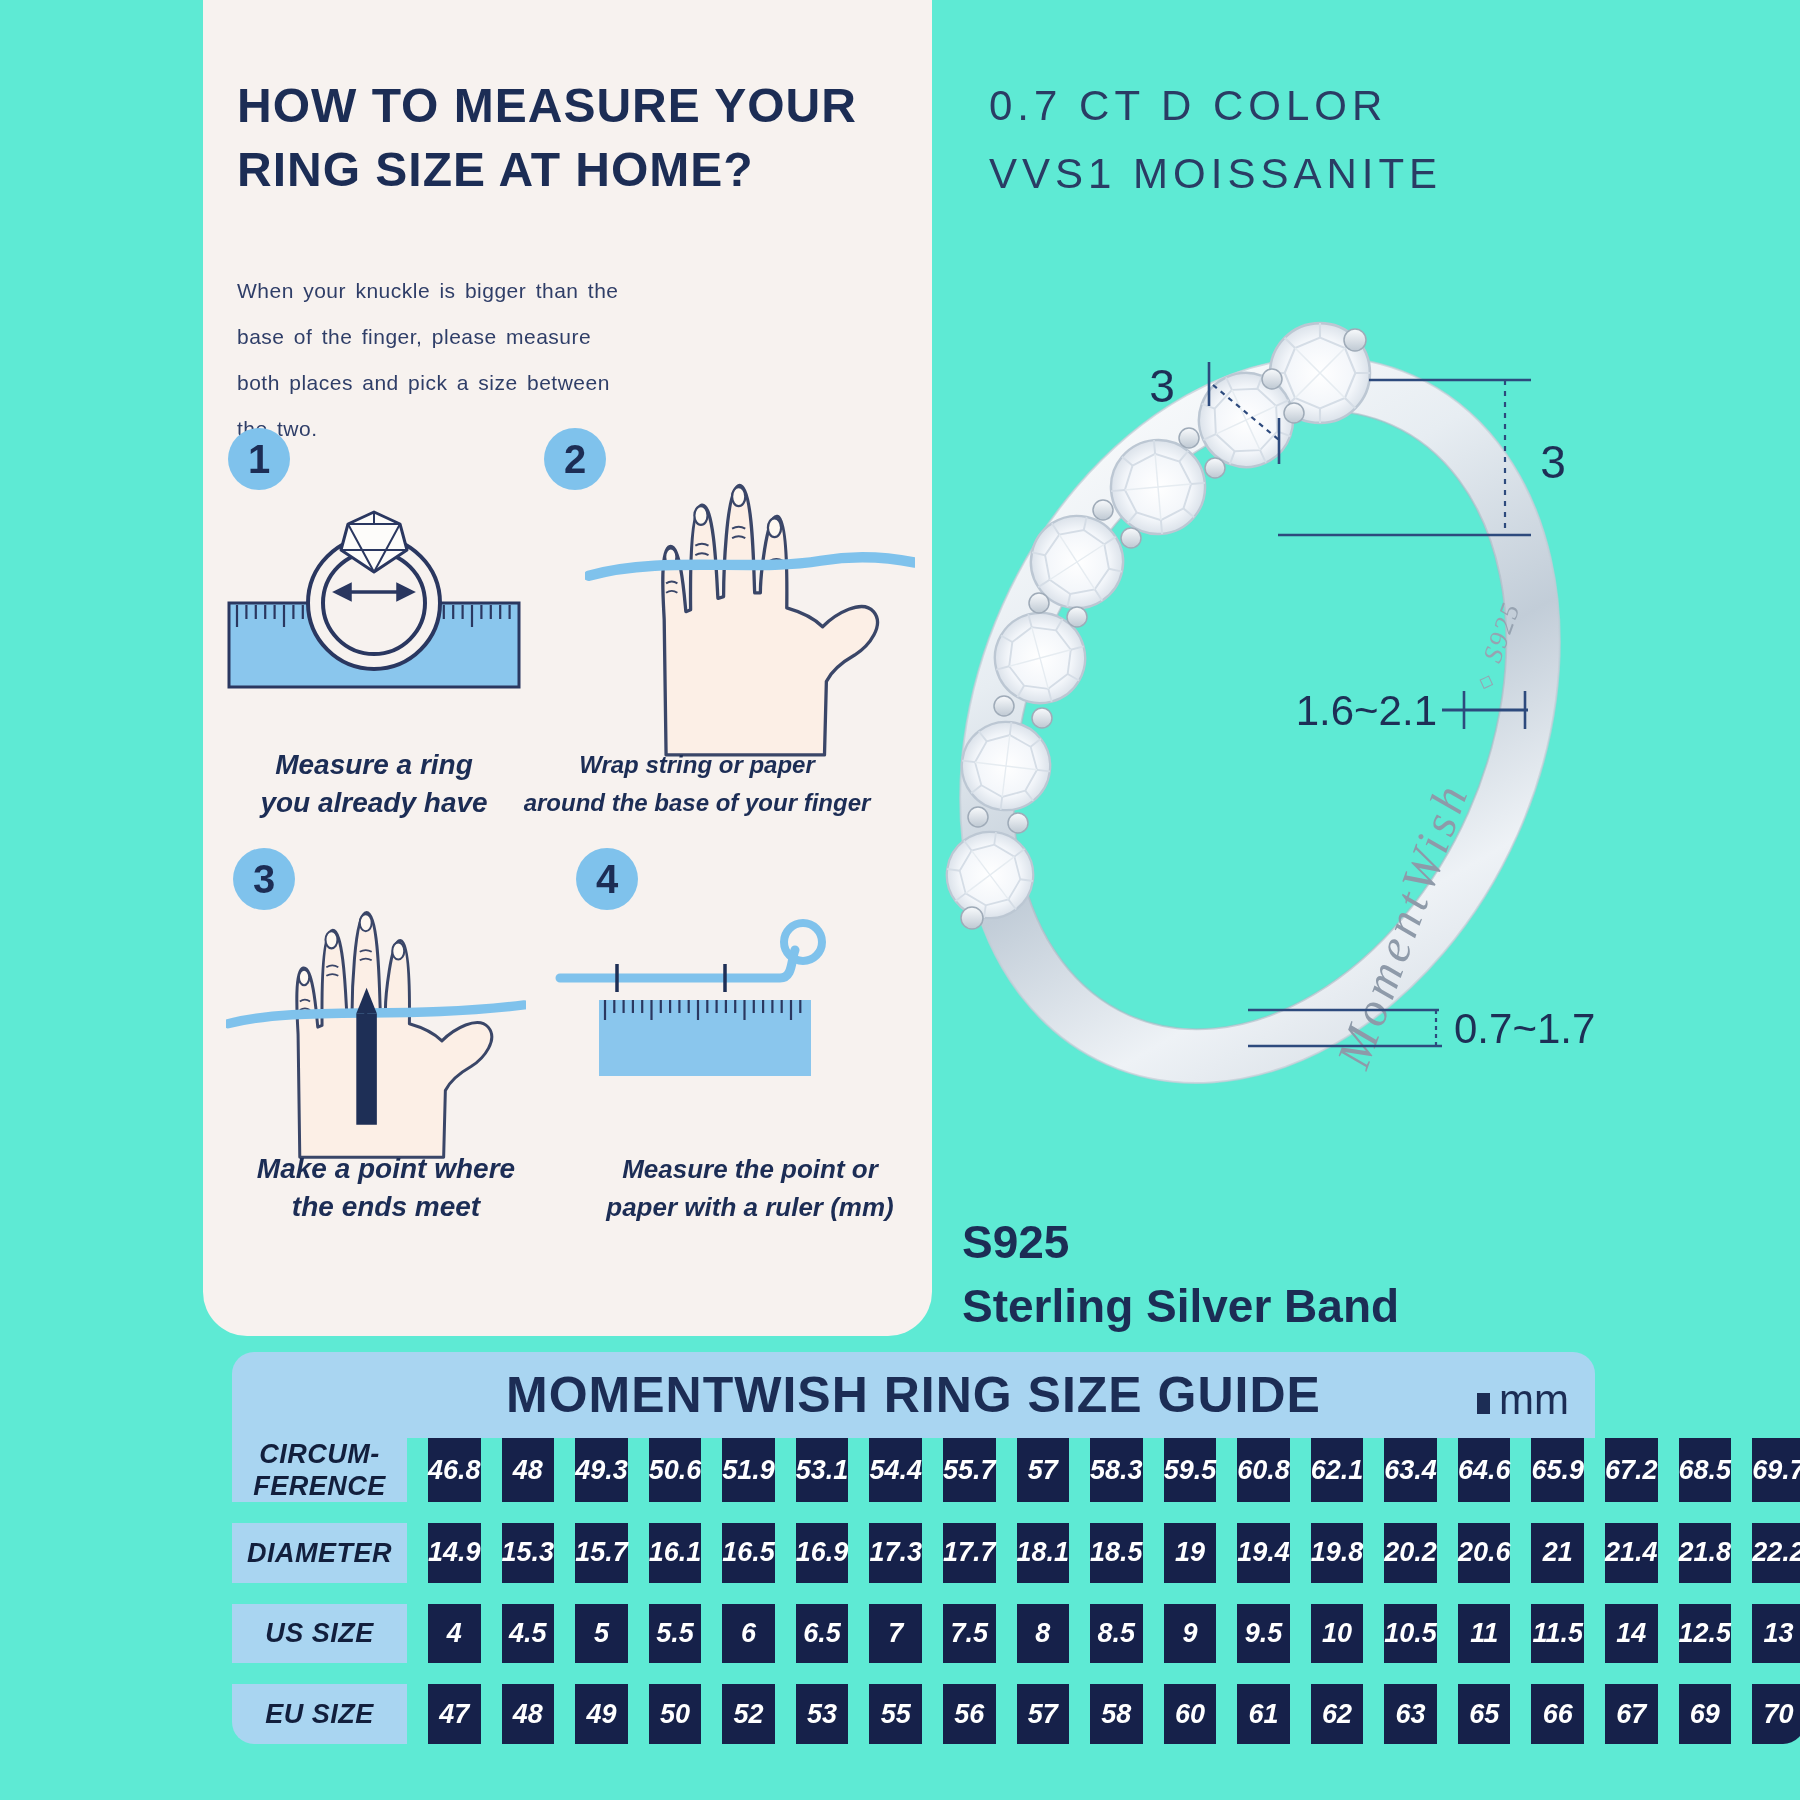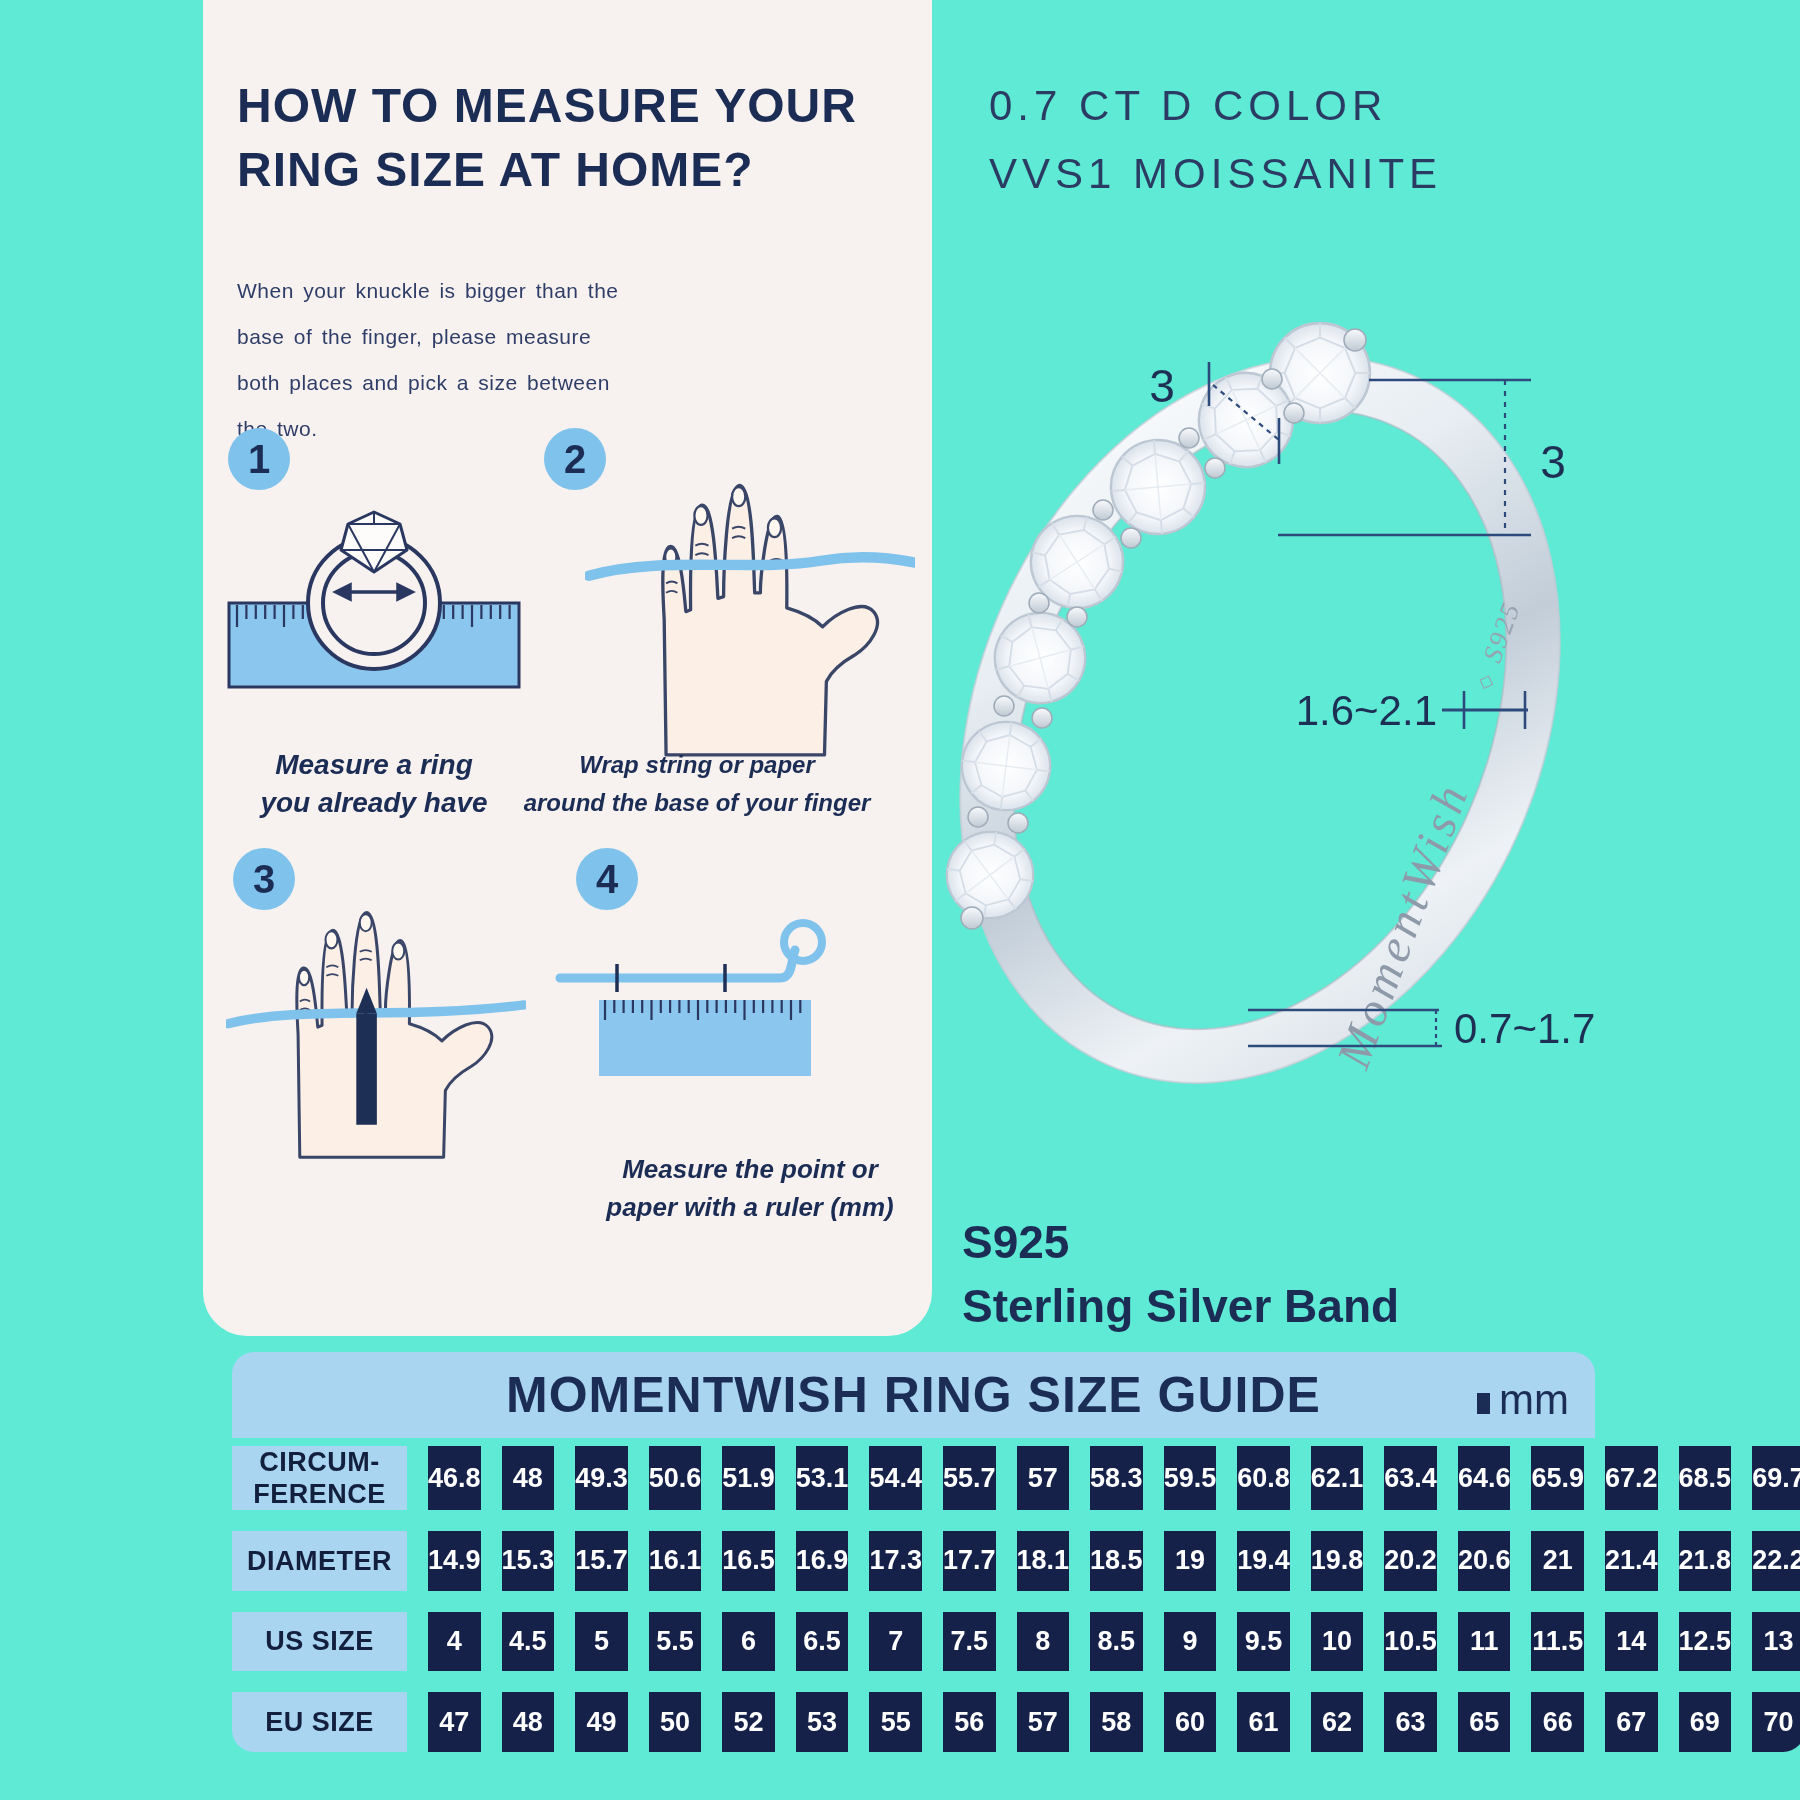--- a/index.html
+++ b/index.html
@@ -42,23 +42,23 @@
   #ring-svg { position:absolute; left:930px; top:250px; }
 
   
   .sizetable { position:absolute; left:232px; top:1352px; width:1363px; }
   .titlebar { position:relative; height:86px; background:#A9D5F1; border-radius:22px 22px 0 0; }
   .titlebar .tbl-title { width:100%; text-align:center; line-height:86px;
     color:#1C2D55; font-size:50px; font-weight:bold; letter-spacing:1px; }
   .unit-wrap { position:absolute; right:26px; bottom:14px; color:#1C2D55;
     font-size:42px; display:flex; align-items:baseline; }
   .unit-square { display:inline-block; width:13px; height:21px; background:#1C2D55; margin-right:9px; }
-  .gridarea { margin-top:8px; display:grid; height:306px;
+  .gridarea { margin-top:0; display:grid; height:306px;
     grid-template-columns:175px repeat(19, 1fr);
-    grid-template-rows:repeat(4, 1fr); gap:21px; }
+    grid-template-rows:repeat(4, 1fr); gap:21px;font-style:italic; }
   .cell { display:flex; flex-direction:column; align-items:center; justify-content:center; }
   .label-cell { background:#A9D5F1; color:#121F3D; font-weight:bold; font-size:27px;
     line-height:32px; letter-spacing:0.5px; }
   .value-cell { background:#16214A; color:#ffffff; font-weight:bold; font-size:27px; }
   .bl-round { border-radius:0 0 0 22px; }
   .br-round { border-radius:0 0 22px 0; }
 </style>
 </head>
 <body>
 
@@ -212,20 +212,24 @@
       </g>
   </svg>
 
   <div class="step-caption" id="caption-1">
     <div>Measure a ring</div>
     <div>you already have</div>
   </div>
   <div class="step-caption" id="caption-2">
     <div>Wrap string or paper</div>
     <div>around the base of your finger</div>
+  </div>
+  <div class="step-caption" id="caption-3">
+    <div>Make a point where</div>
+    <div>the ends meet</div>
   </div>
   <div class="step-caption" id="caption-4">
     <div>Measure the point or</div>
     <div>paper with a ruler (mm)</div>
   </div>
 
   <div class="headline">
     <div>0.7 CT D COLOR</div>
     <div>VVS1 MOISSANITE</div>
   </div>

